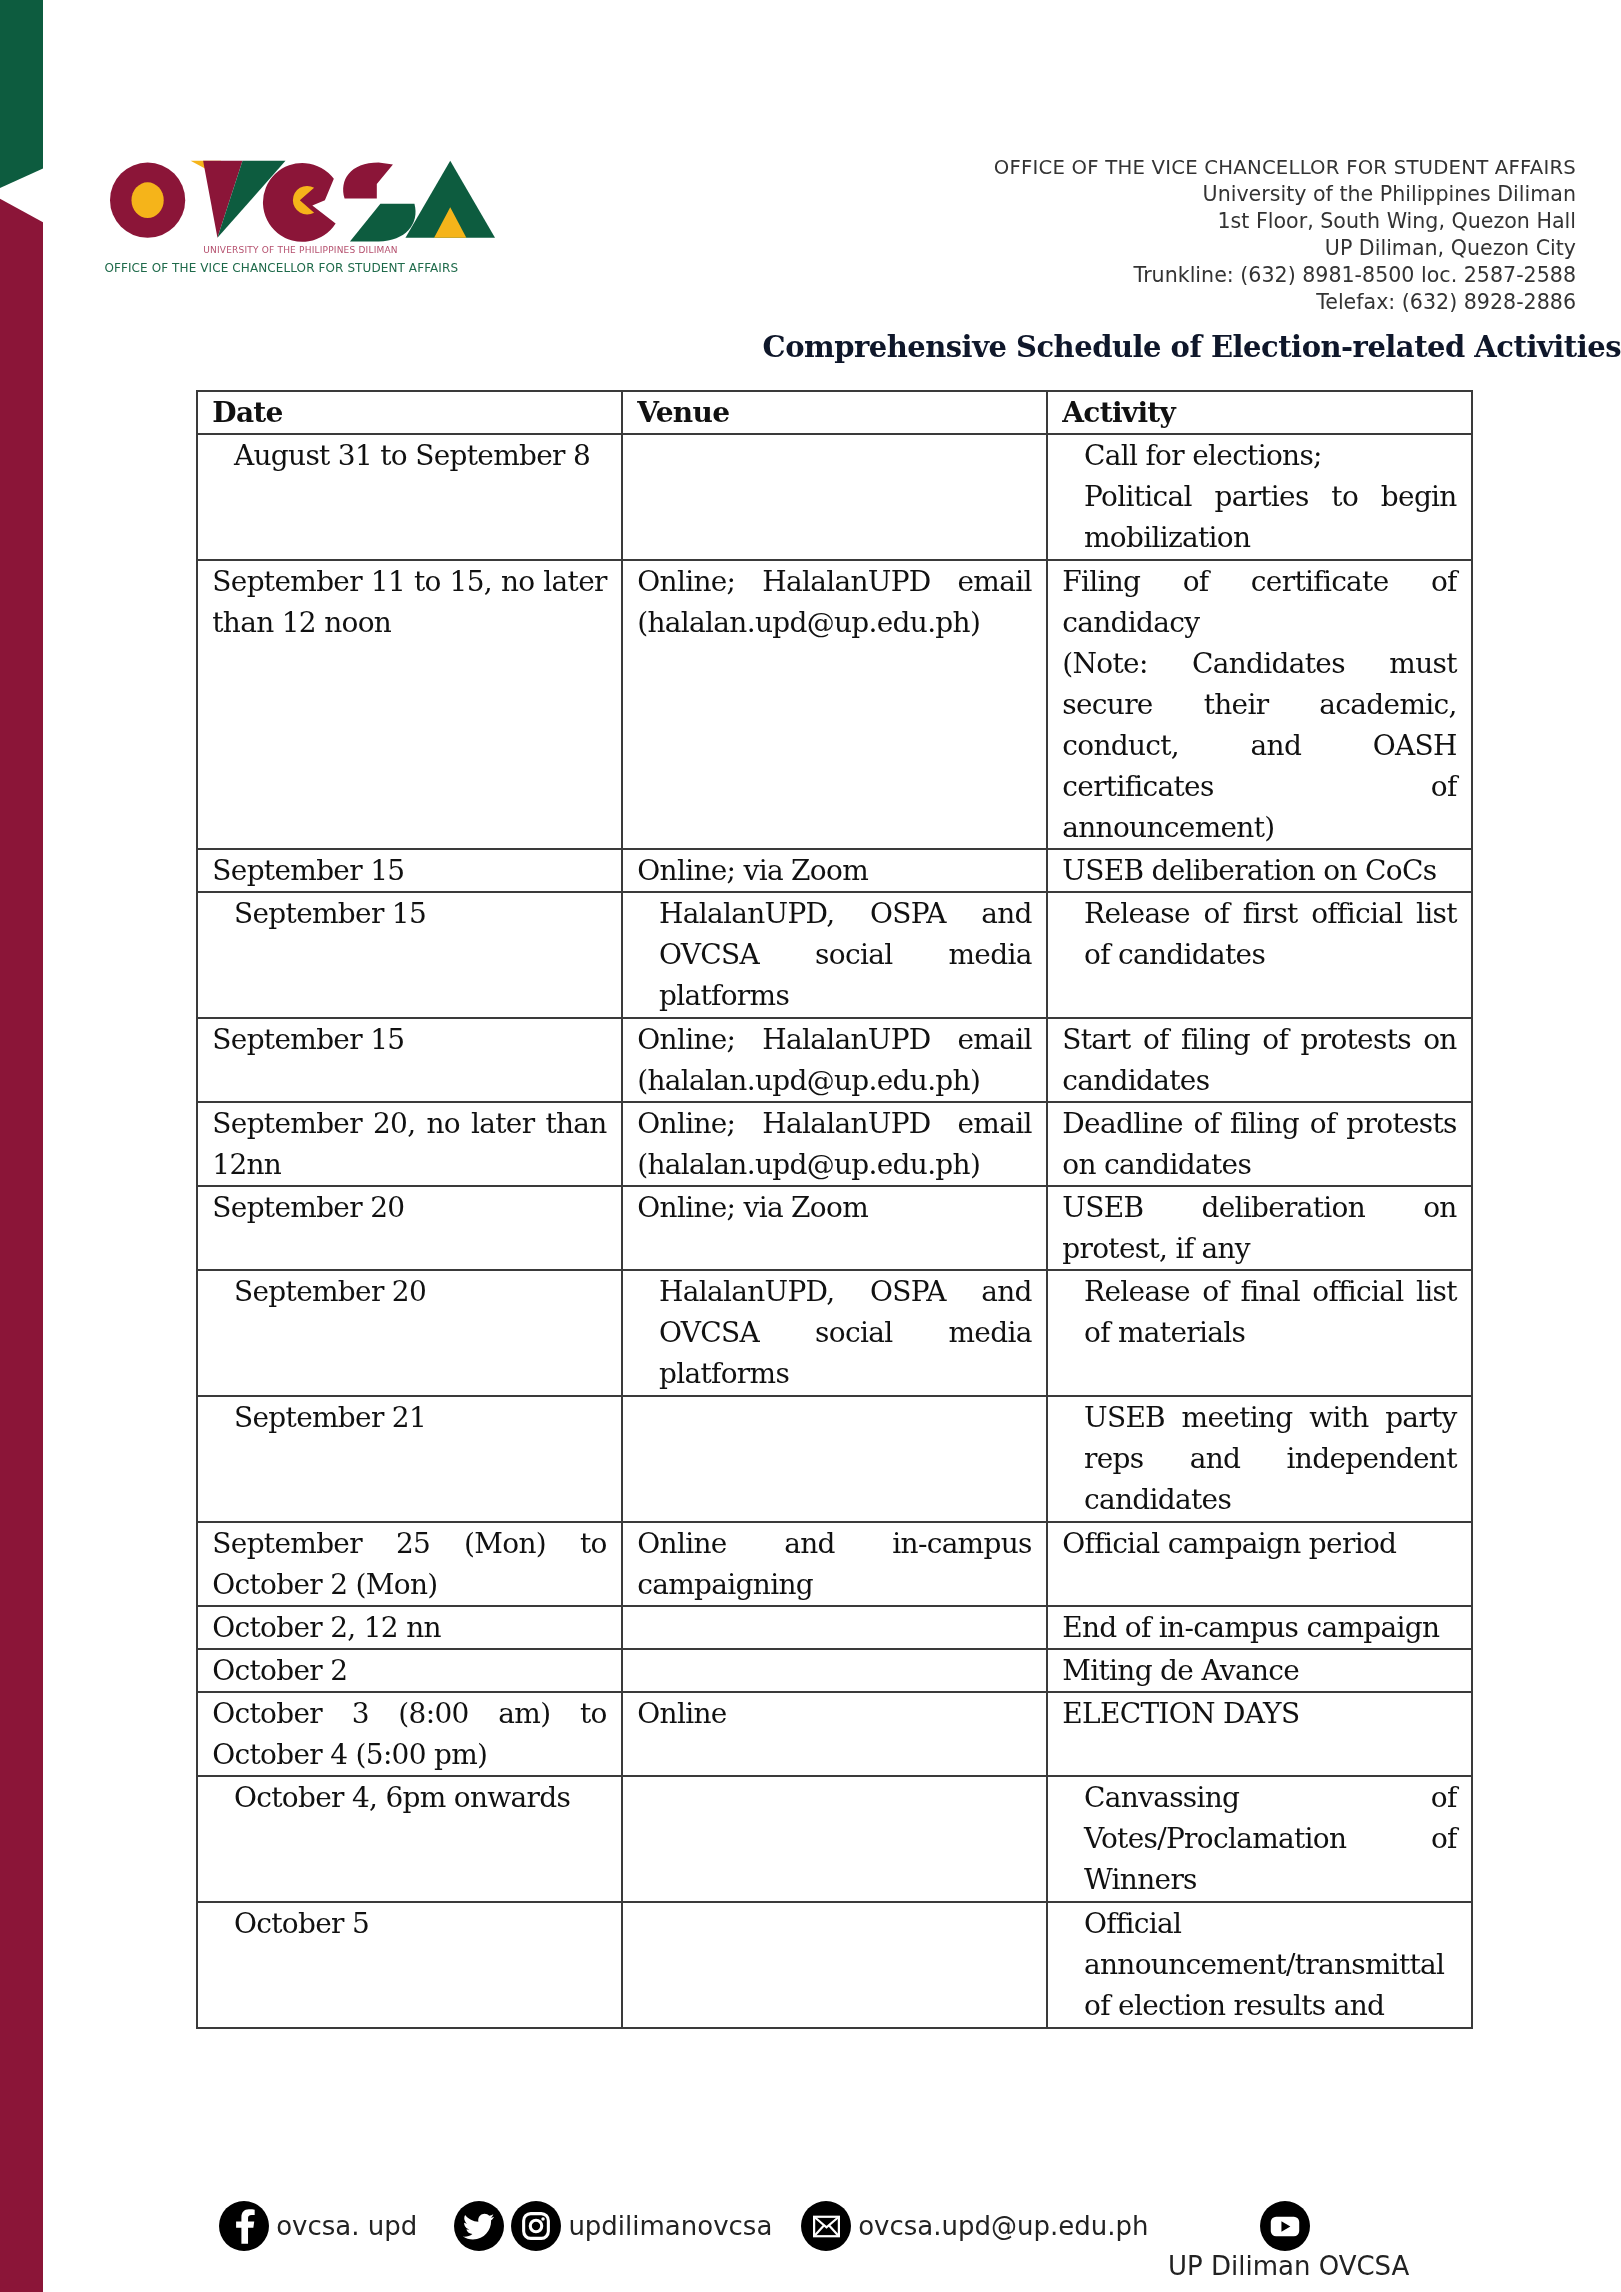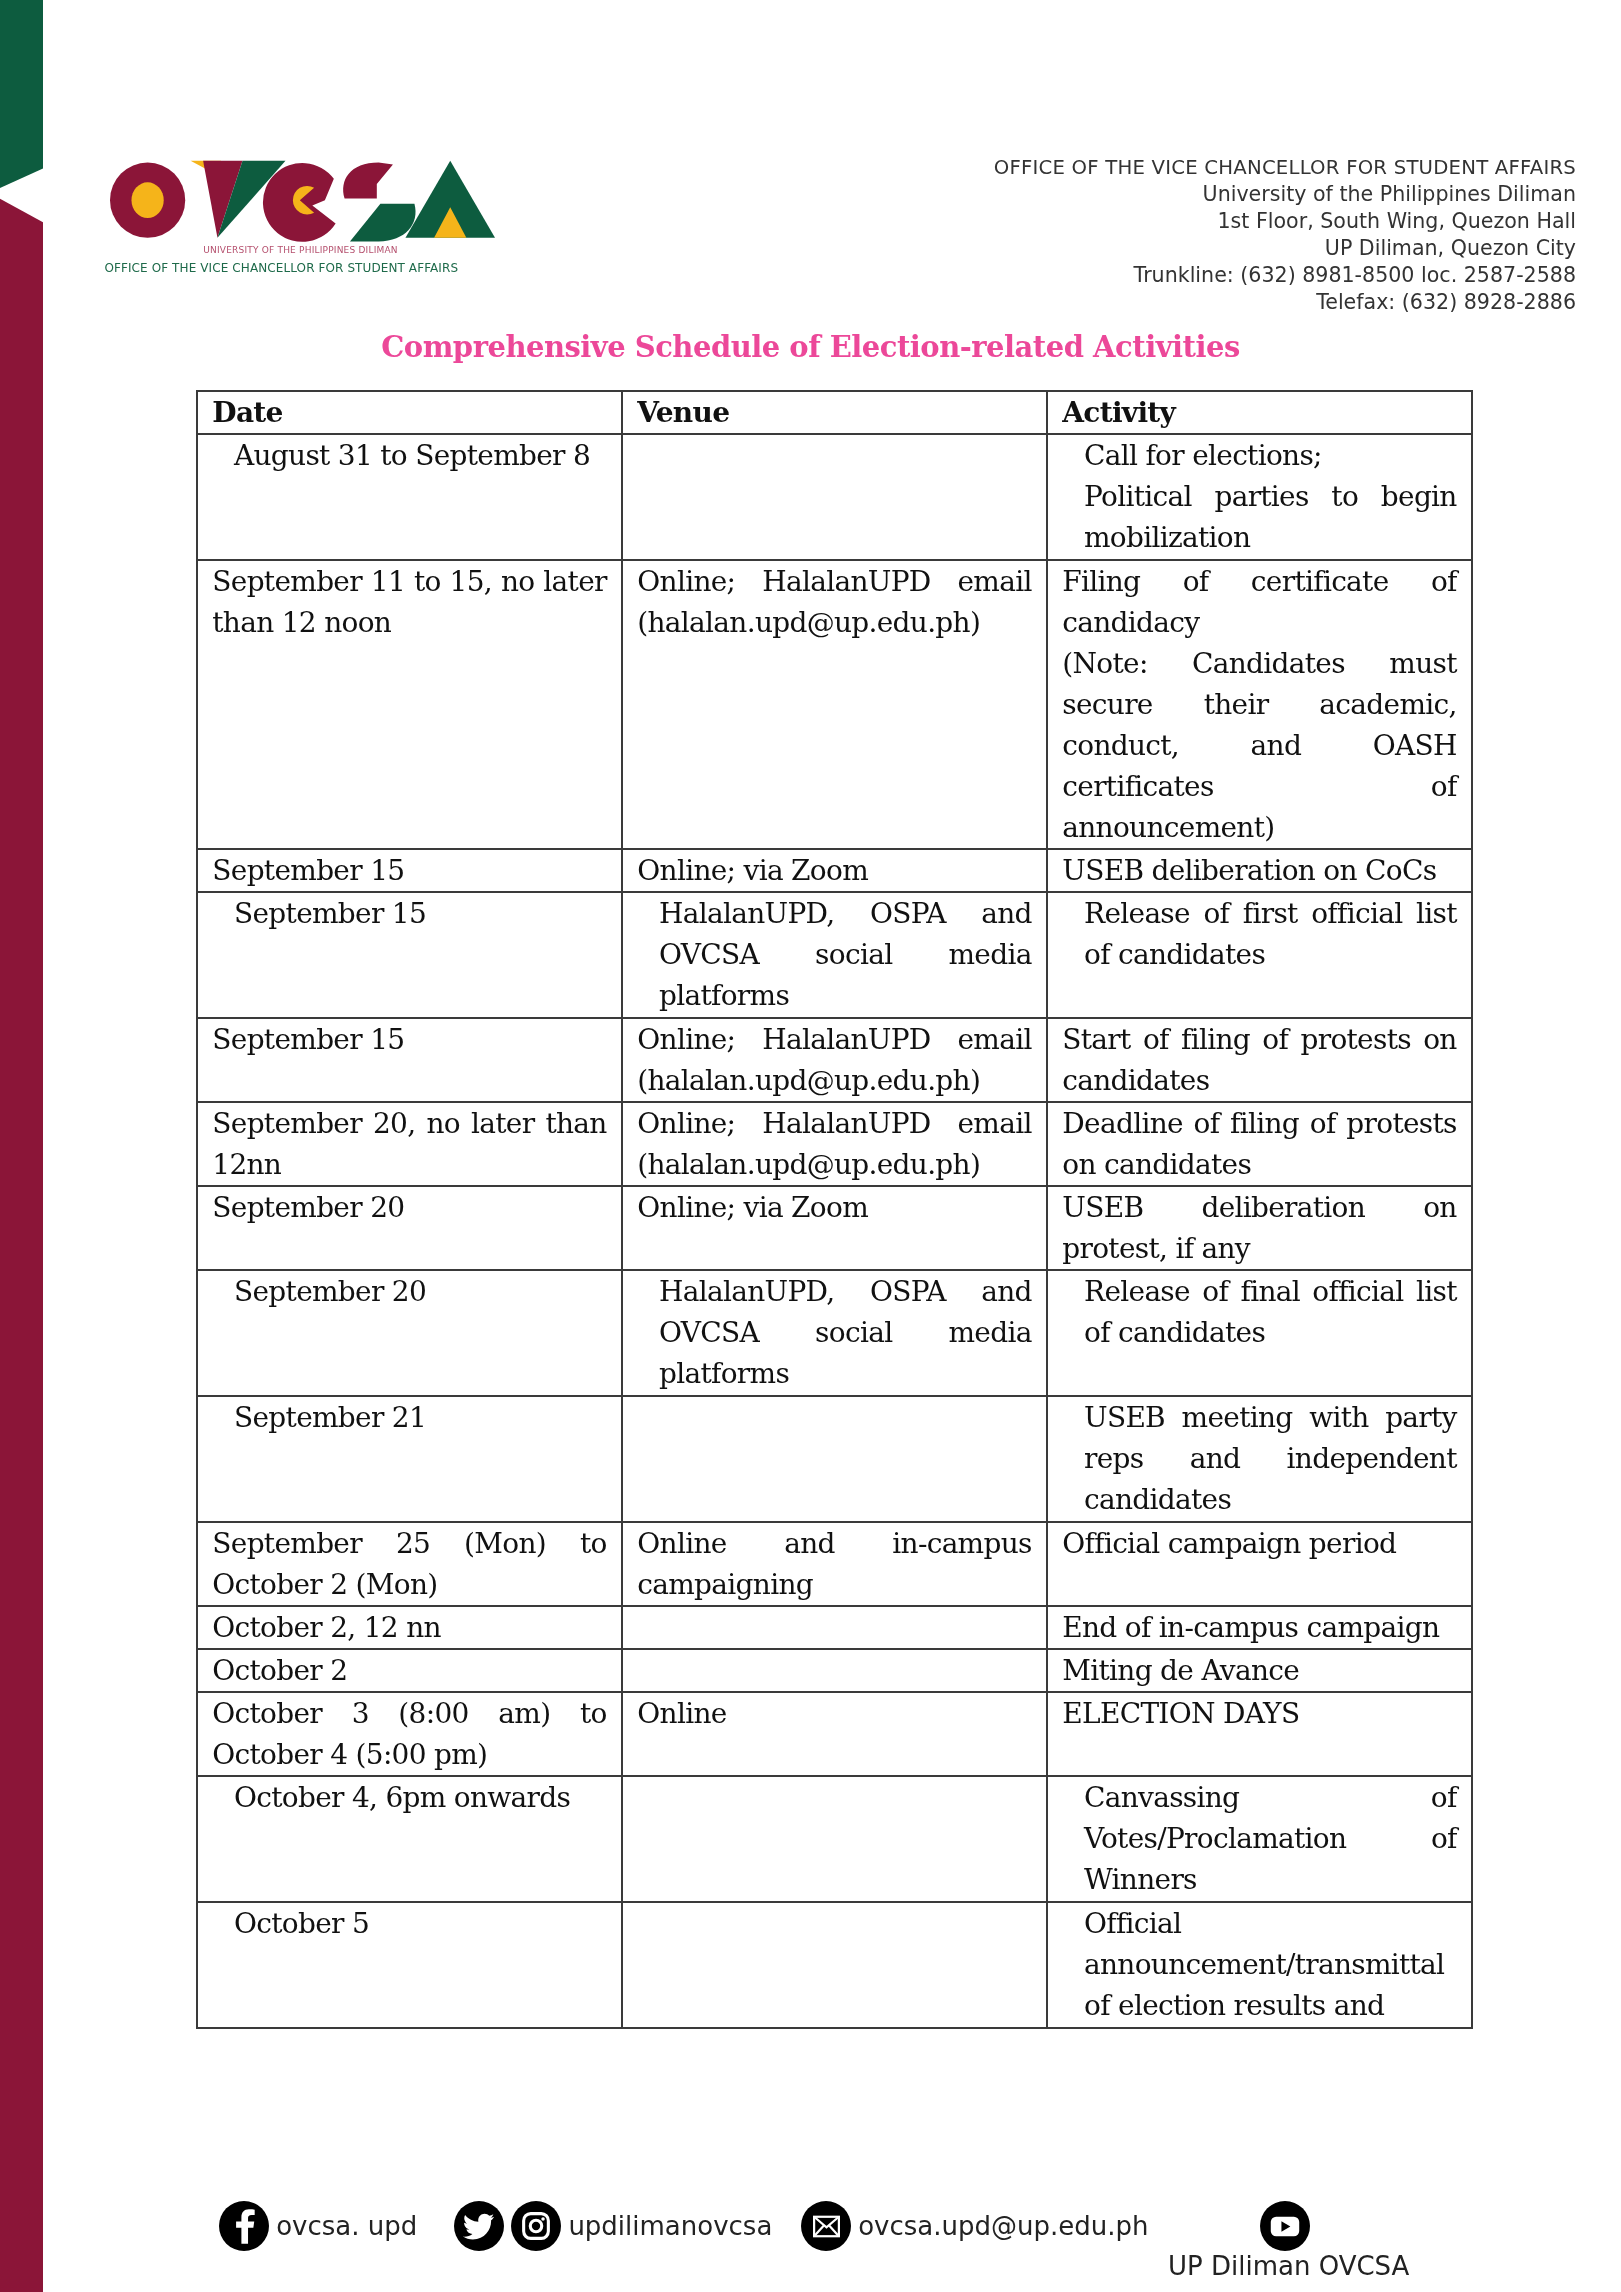--- a/index.html
+++ b/index.html
@@ -27,22 +27,22 @@
 
   
   .address {
     position: absolute; right: 45px; top: 154px; text-align: right;
     font-family: "DejaVu Sans", sans-serif; font-size: 20.6px; line-height: 27px; color: #333;
   }
   .address .office { font-size: 19.7px; letter-spacing: 0.2px; }
 
   
   .doc-title {
-    position: absolute; left: 0; top: 330px; width: 1621px; text-align: center;
-    font-family: "DejaVu Serif", serif; font-weight: bold; font-size: 29px; color: #ec4899;
+    position: absolute; left: 0; top: 330px; width: 1621px; text-align: right;
+    font-family: "DejaVu Serif", serif; font-weight: bold; font-size: 29px; color: #0f172a;
     letter-spacing: -0.5px;
   }
 
   
   .schedule {
     position: absolute; left: 196px; top: 390px; width: 1276px;
     border-collapse: collapse; table-layout: fixed;
     font-family: "DejaVu Serif", serif; font-size: 28px; line-height: 41px;
   }
   .schedule col.c1 { width: 425px; }
@@ -207,21 +207,21 @@
         </td>
       </tr>
       <tr class="h3">
         <td>
           <span class="line">September 20</span>
         </td>
         <td>
           <span class="line">HalalanUPD, OSPA and OVCSA social media platforms</span>
         </td>
         <td>
-          <span class="line">Release of final official list of candidates</span>
+          <span class="line">Release of final official list of materials</span>
         </td>
       </tr>
       <tr class="h3">
         <td>
           <span class="line">September 21</span>
         </td>
         <td></td>
         <td>
           <span class="line">USEB meeting with party reps and independent candidates</span>
         </td>

